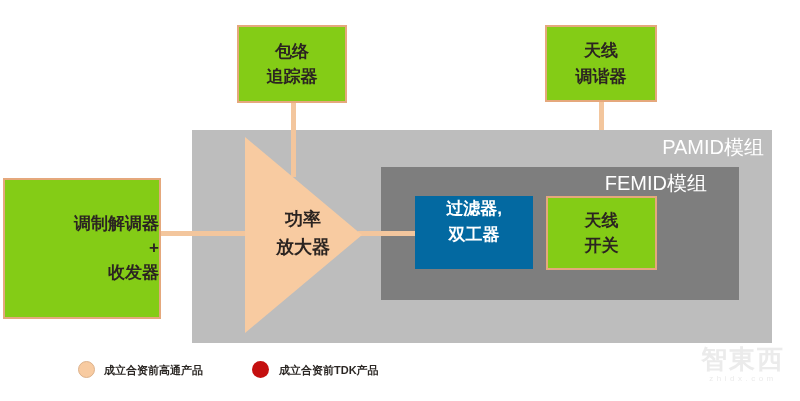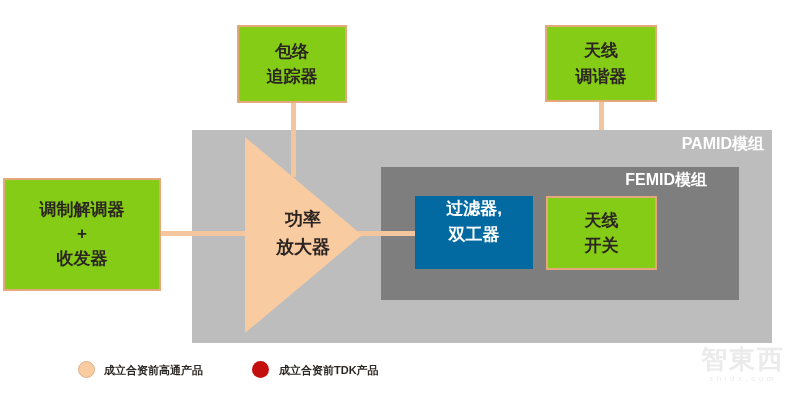--- a/index.html
+++ b/index.html
@@ -10,27 +10,27 @@
   
   .box-peach{
     position:absolute;background:#84cc16;border:2px solid #e5a87c;
     box-sizing:border-box;display:flex;flex-direction:column;
     align-items:center;justify-content:center;
     color:#2b2421;font-weight:bold;text-align:center;
     font-size:17px;line-height:1.5;
   }
   #box-envelope{left:237px;top:25px;width:110px;height:78px;}
   #box-tuner{left:545px;top:25px;width:112px;height:77px;}
-  #box-modem{left:3px;top:178px;width:158px;height:113px;line-height:1.45;}
+  #box-modem{left:3px;top:178px;width:158px;height:141px;line-height:1.45;align-items:flex-end;}
   #box-switch{left:546px;top:196px;width:111px;height:74px;}
   
   #pamid{position:absolute;left:192px;top:130px;width:580px;height:213px;background:#bdbdbd;}
   #femid{position:absolute;left:381px;top:167px;width:358px;height:133px;background:#7e7e7e;}
   .module-label{
-    position:absolute;color:#ffffff;font-weight:bold;font-size:16px;
+    position:absolute;color:#ffffff;font-weight:normal;font-size:20px;
     letter-spacing:0px;white-space:nowrap;
   }
   #pamid-label{right:8px;top:4px;}
   #femid-label{right:32px;top:3px;}
   
   #box-filter{
     position:absolute;left:415px;top:196px;width:118px;height:73px;
     background:#0369a1;color:#ffffff;font-weight:bold;font-size:17px;
     line-height:1.5;display:flex;flex-direction:column;align-items:center;
     justify-content:flex-start;text-align:center;

